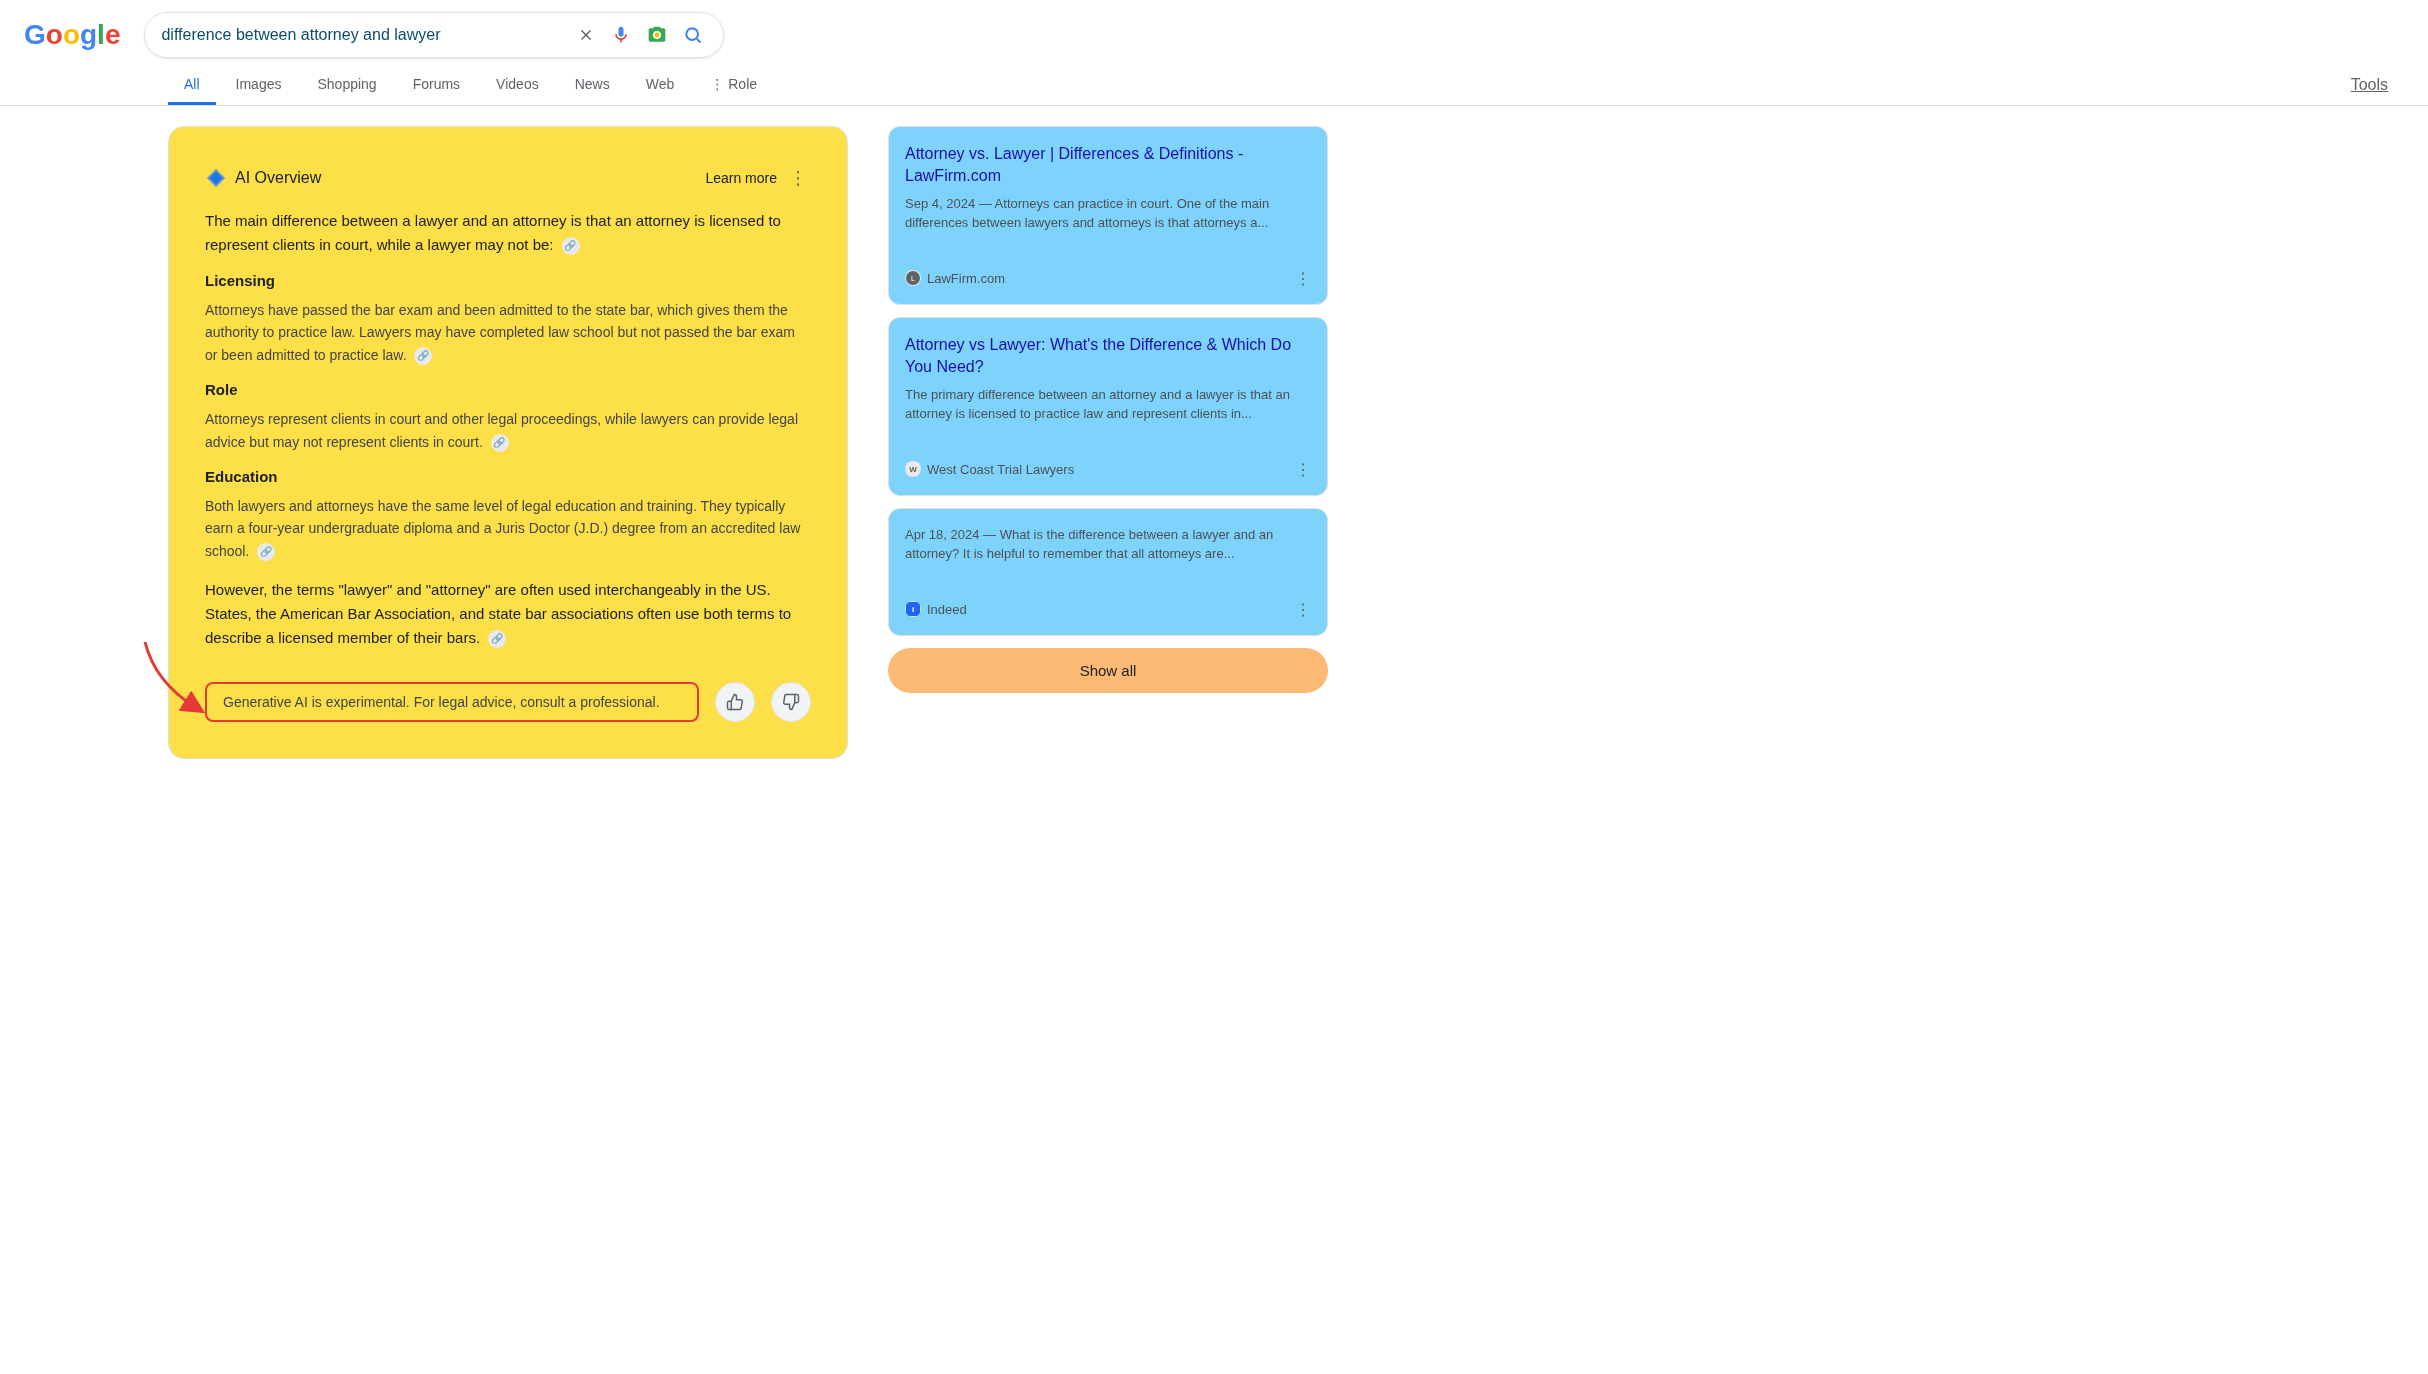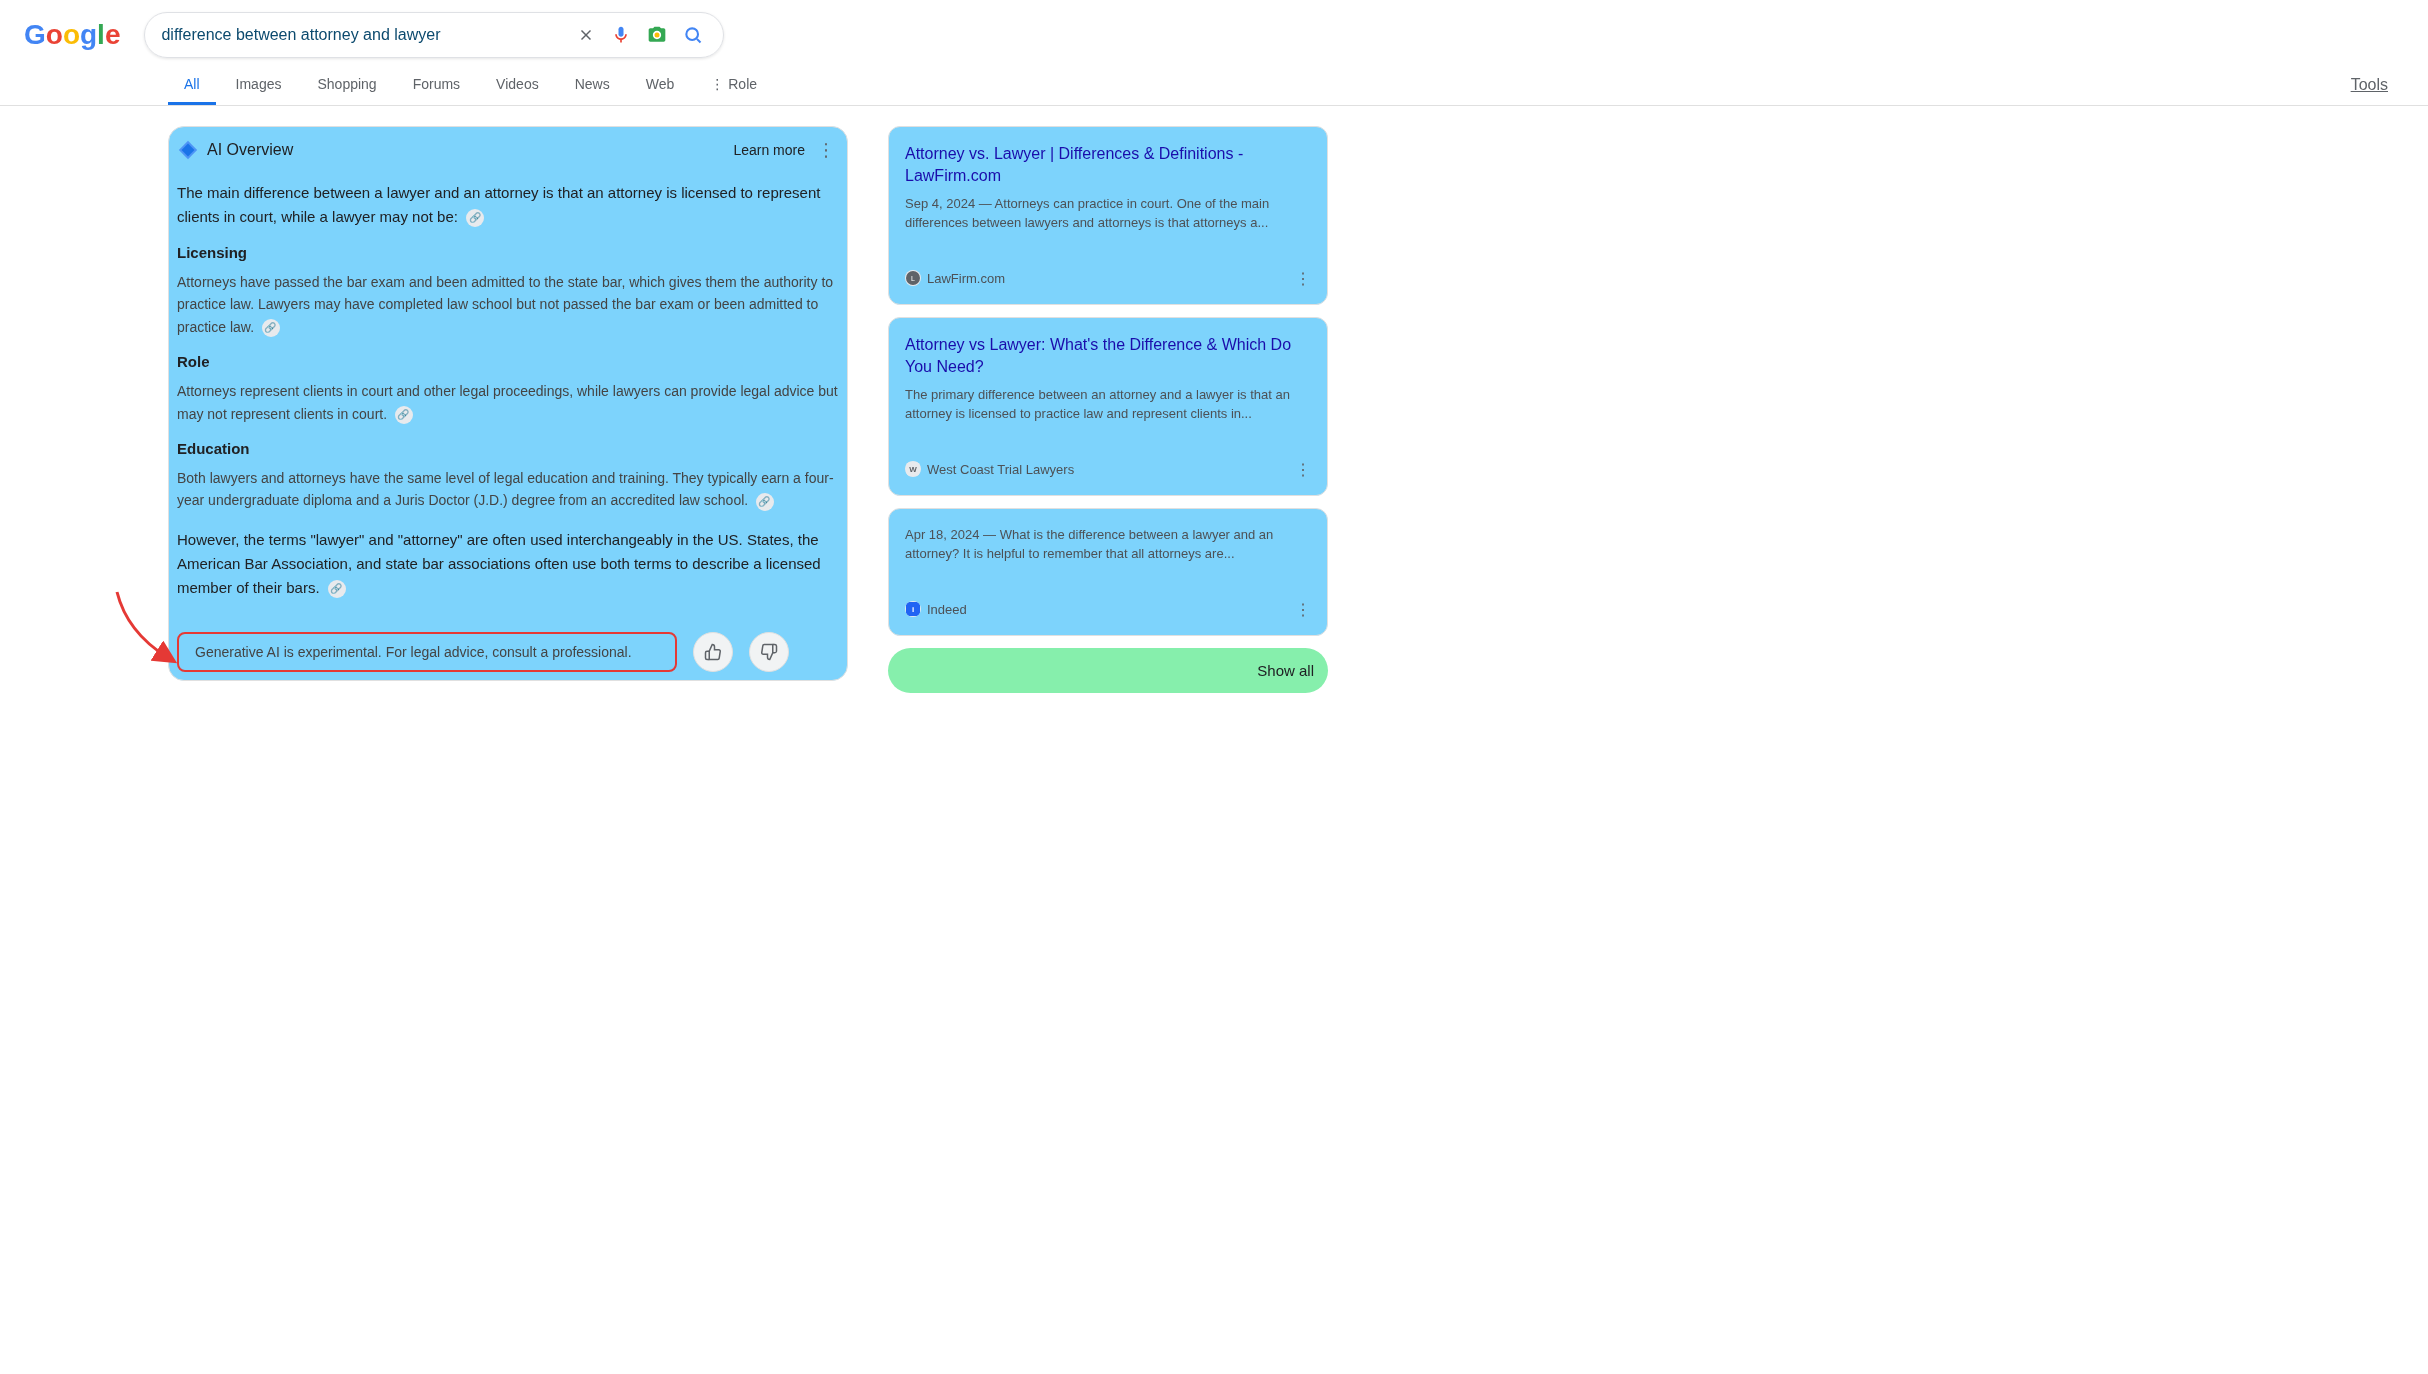--- a/index.html
+++ b/index.html
@@ -99,24 +99,24 @@
     }
 
     
     .left-col {
       flex: 0 0 680px;
       max-width: 680px;
     }
 
     
     .ai-overview-box {
-      background: #7dd3fc;
+      background: #fde047;
       border: 1px solid #e0e0e0;
       border-radius: 16px;
-      padding: 8px;
+      padding: 36px;
       position: relative;
     }
     .ai-overview-header {
       display: flex;
       align-items: center;
       justify-content: space-between;
       margin-bottom: 16px;
     }
     .ai-overview-title {
       display: flex;
@@ -269,27 +269,27 @@
       border: none;
       cursor: pointer;
       font-size: 16px;
       color: #5f6368;
     }
 
     .show-all-btn {
       display: block;
       width: 100%;
       padding: 14px;
-      background: #86efac;
+      background: #fdba74;
       border: none;
       border-radius: 24px;
       font-size: 15px;
       color: #202124;
       cursor: pointer;
-      text-align: right;
+      text-align: center;
       margin-top: 8px;
     }
   </style>
 </head>
 <body>
 
 <div class="header">
   <div class="google-logo">
     <span class="logo-g">G</span>
     <span class="logo-o1">o</span>

